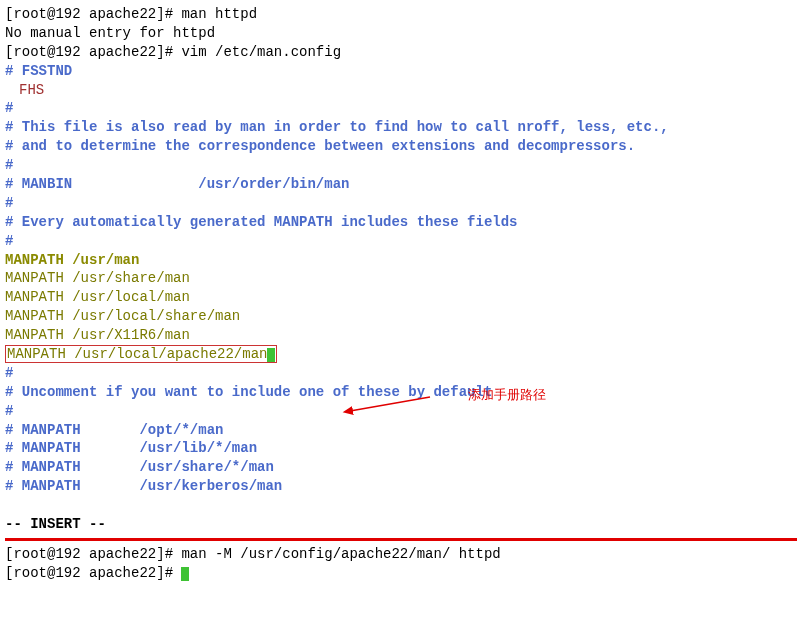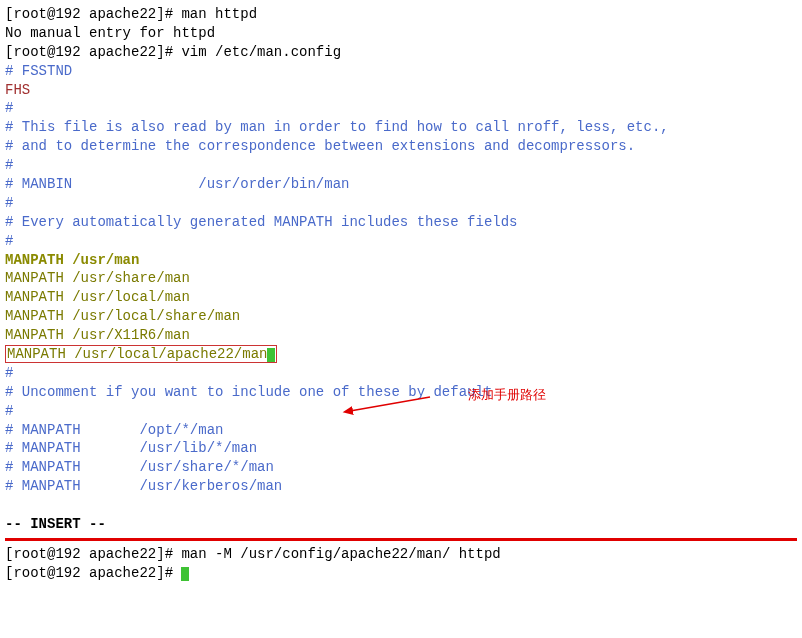--- a/index.html
+++ b/index.html
@@ -9,23 +9,23 @@
     font-size: 14px;
     line-height: 1.35;
     background: #ffffff;
     color: #000000;
     width: 802px;
     box-sizing: border-box;
     position: relative;
   }
   .line { white-space: pre; }
   .prompt { color: #000000; }
-  .comment { color: #4a6aca; }
+  .comment { color: #4a6aca; font-weight: bold; }
   .olive { color: #8a8a00; font-weight: bold; }
-  .darkred { color: #a03030; }
+  .darkred { color: #a03030; margin-left: 14px; }
   .manpath-active { color: #7a7a00; }
   .highlight-box {
     border: 1px solid #cc3333;
     display: inline;
     padding: 0 1px;
   }
   .cursor-green {
     background: #3ec234;
     display: inline-block;
     width: 8px;

